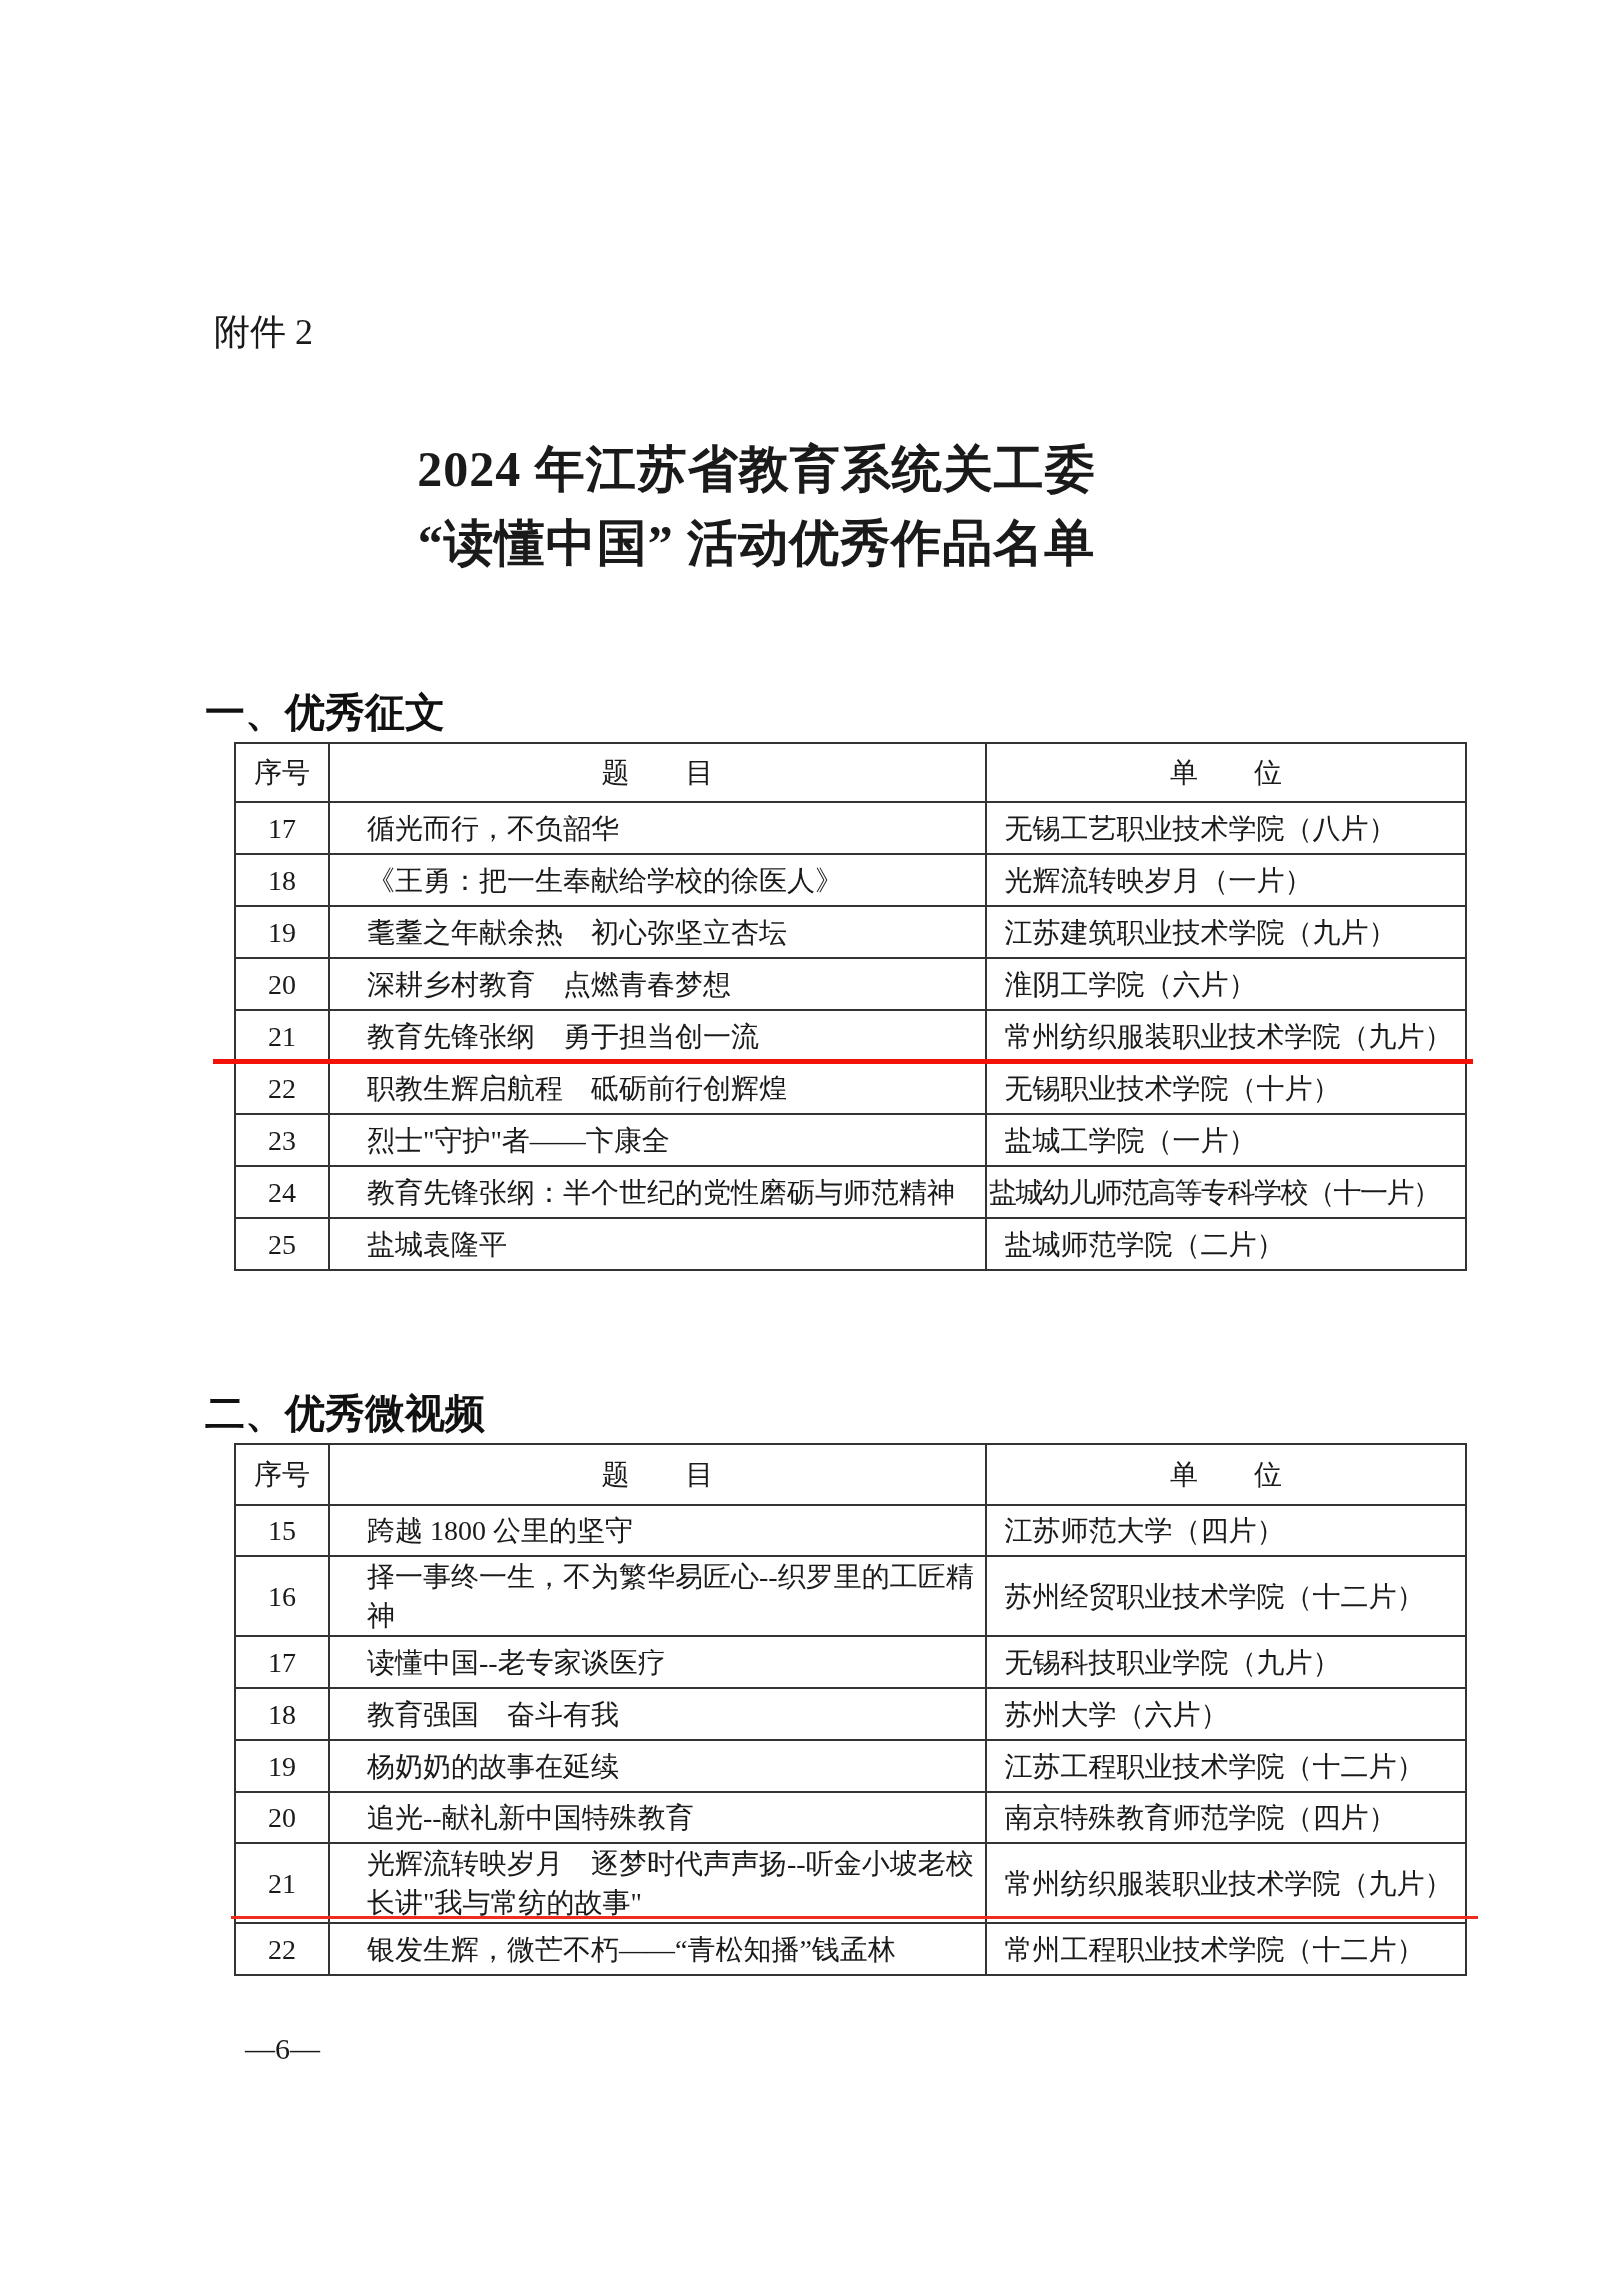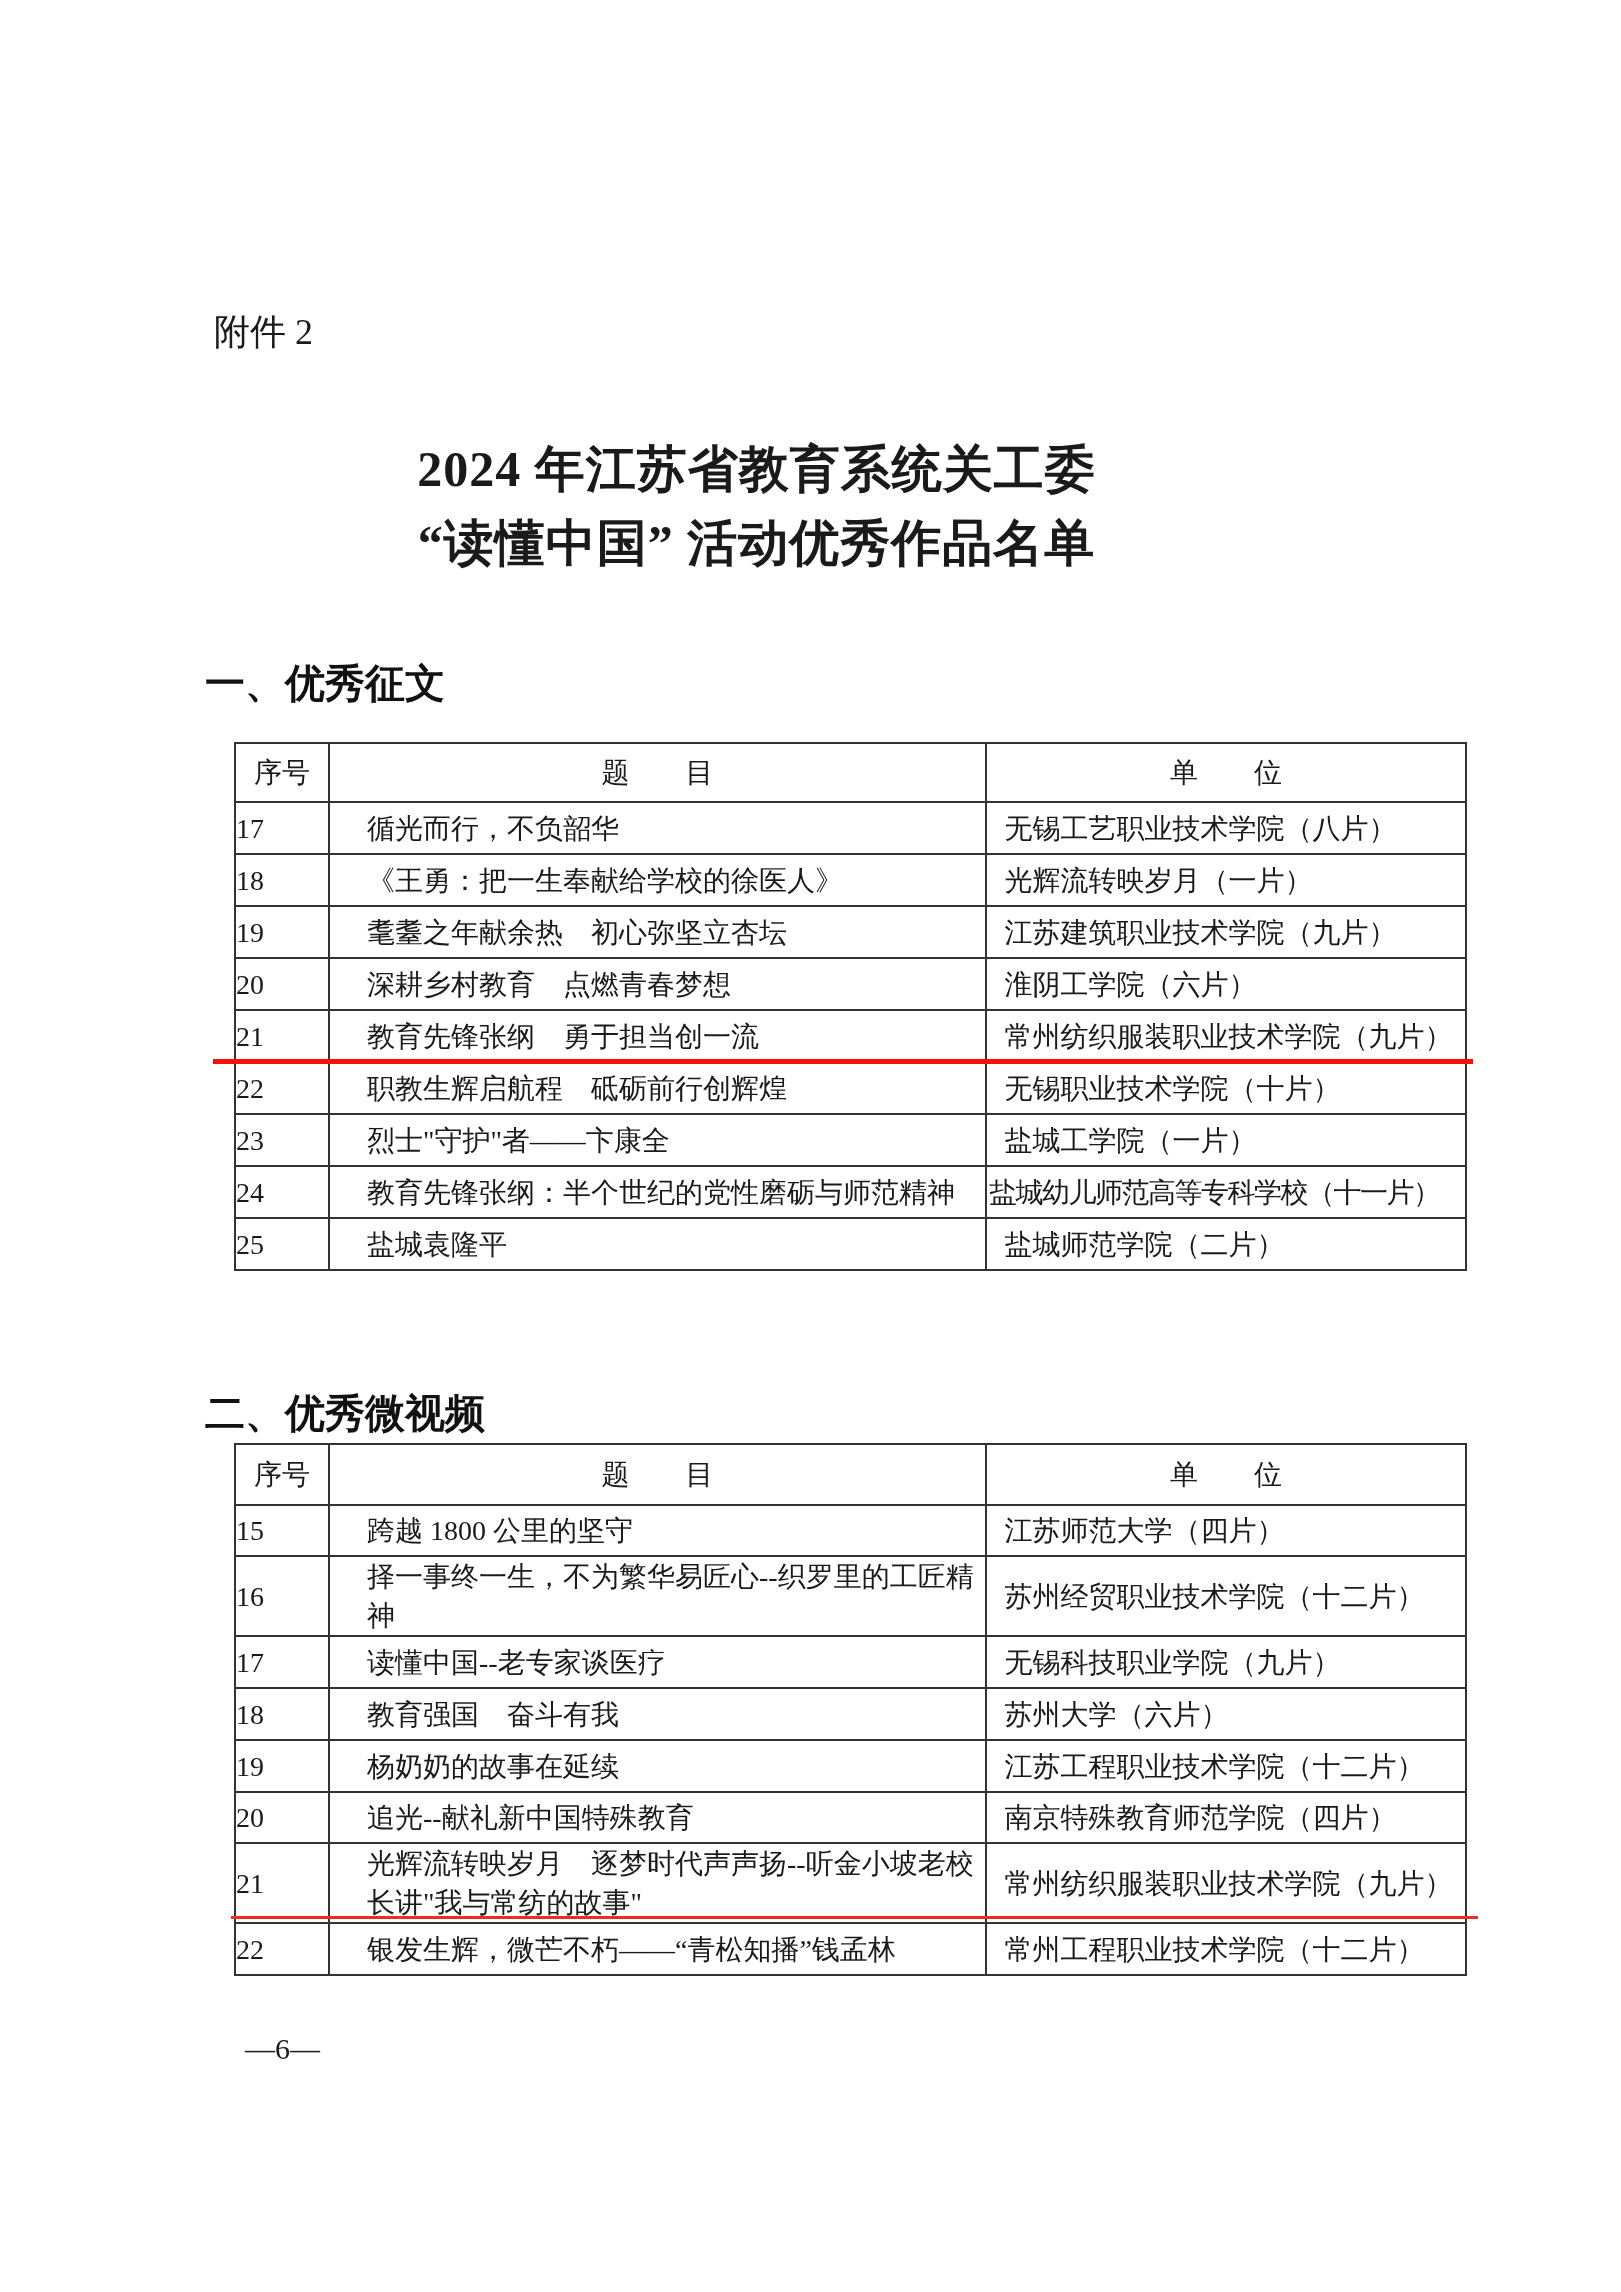--- a/index.html
+++ b/index.html
@@ -13,34 +13,34 @@
   .attachment-label { position:absolute; left:183px; top:308px; font-size:36px; }
   .doc-title {
     position:absolute; left:167px; top:432px; width:1117px;
     text-align:center; font-size:50px; font-weight:700; line-height:74px;
     letter-spacing:1px;
   }
   .sec-heading {
     position:absolute; left:174px; font-size:40px; font-weight:700;
     font-family:"Liberation Sans","DejaVu Sans",sans-serif; color:#111111;
   }
-  #sec1-heading { top:656px; }
+  #sec1-heading { top:685px; }
   #sec2-heading { top:1386px; }
   table.doc {
     position:absolute; left:203px; width:1231px;
     border-collapse:collapse; table-layout:fixed; font-size:28px;
   }
   #table1 { top:742px; }
   #table2 { top:1443px; }
   table.doc th, table.doc td {
     border:2px solid #333333; font-weight:400; vertical-align:middle;
     line-height:39px;
   }
   table.doc th { text-align:center; }
-  td.no { }
+  td.no { text-align:center; }
   td.title { padding-left:37px; padding-right:7.8px; }
   td.unit { padding-left:17.6px; white-space:nowrap; overflow:hidden; }
   td.unit.tight { padding-left:2px; letter-spacing:-1.5px; }
   .red-line { position:absolute; }
   #red1 { left:182px; top:1059px; width:1260px; height:4.9px; }
   #red2 { left:200px; top:1916px; width:1247px; height:2.9px; }
   .page-number { position:absolute; left:214px; top:2032px; font-size:30px; }
 </style>
 </head>
 <body>

